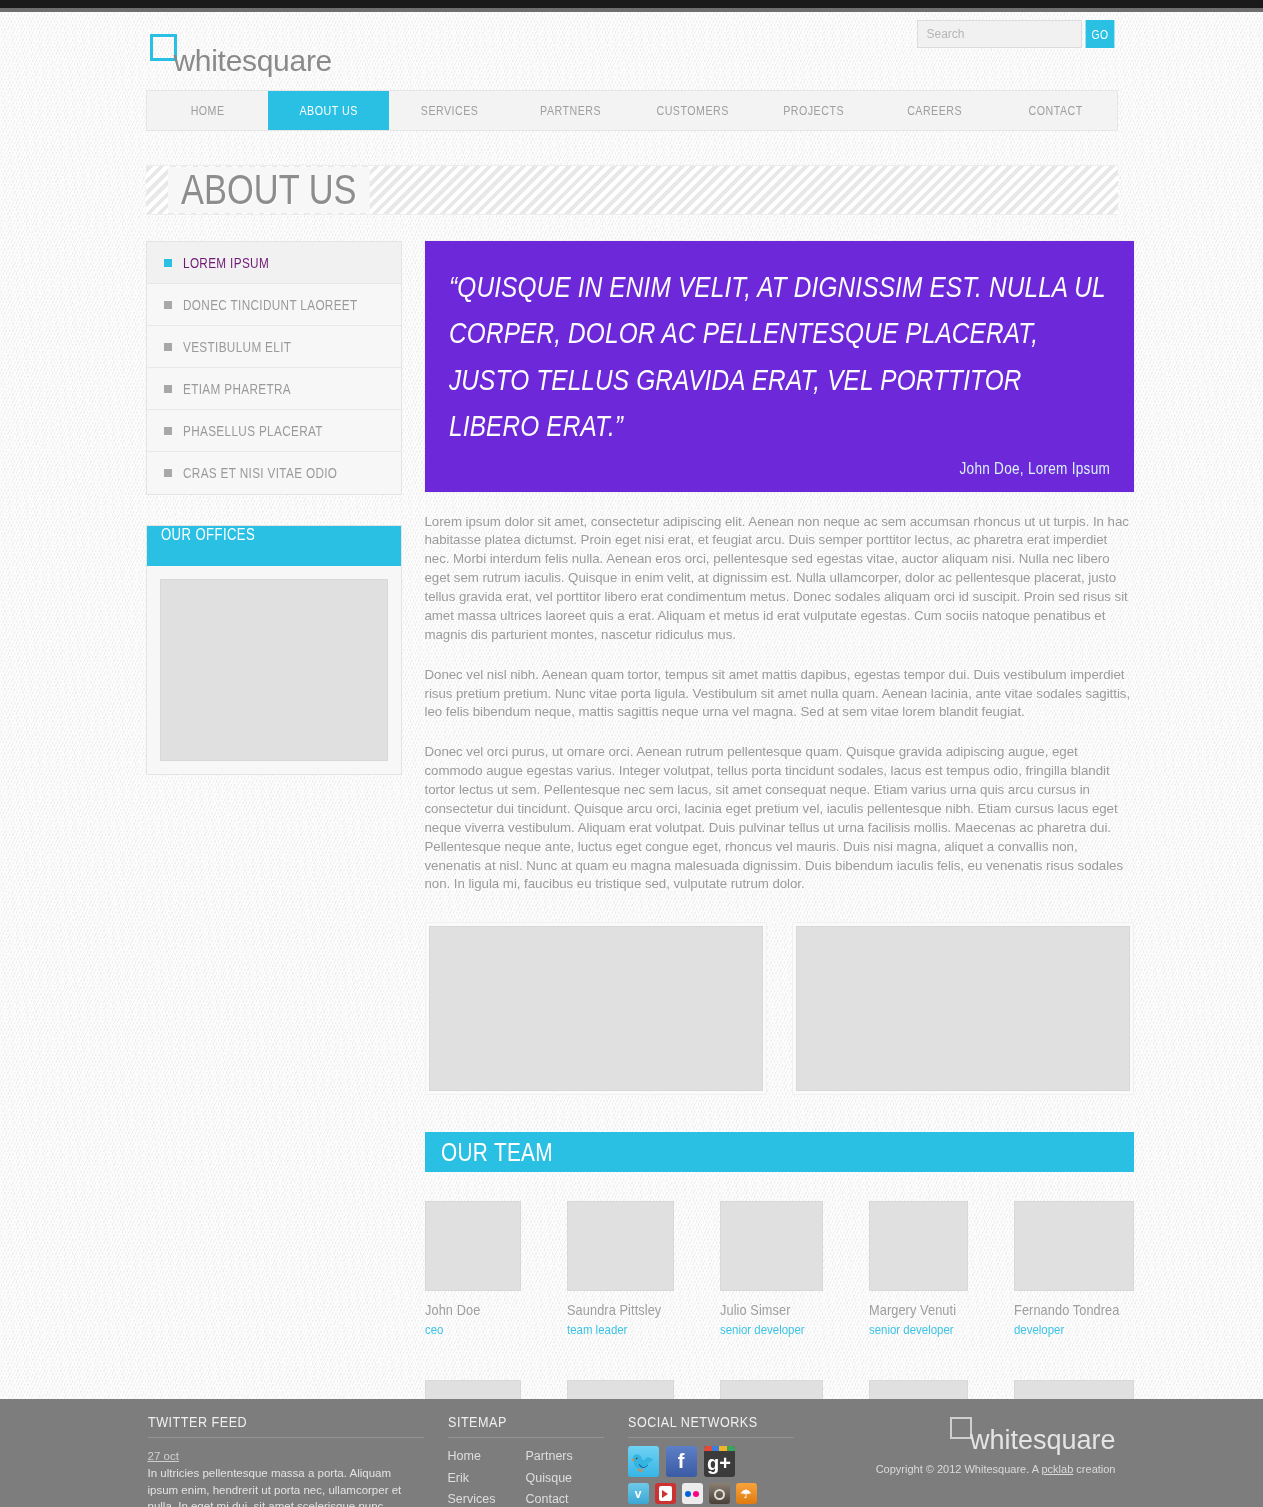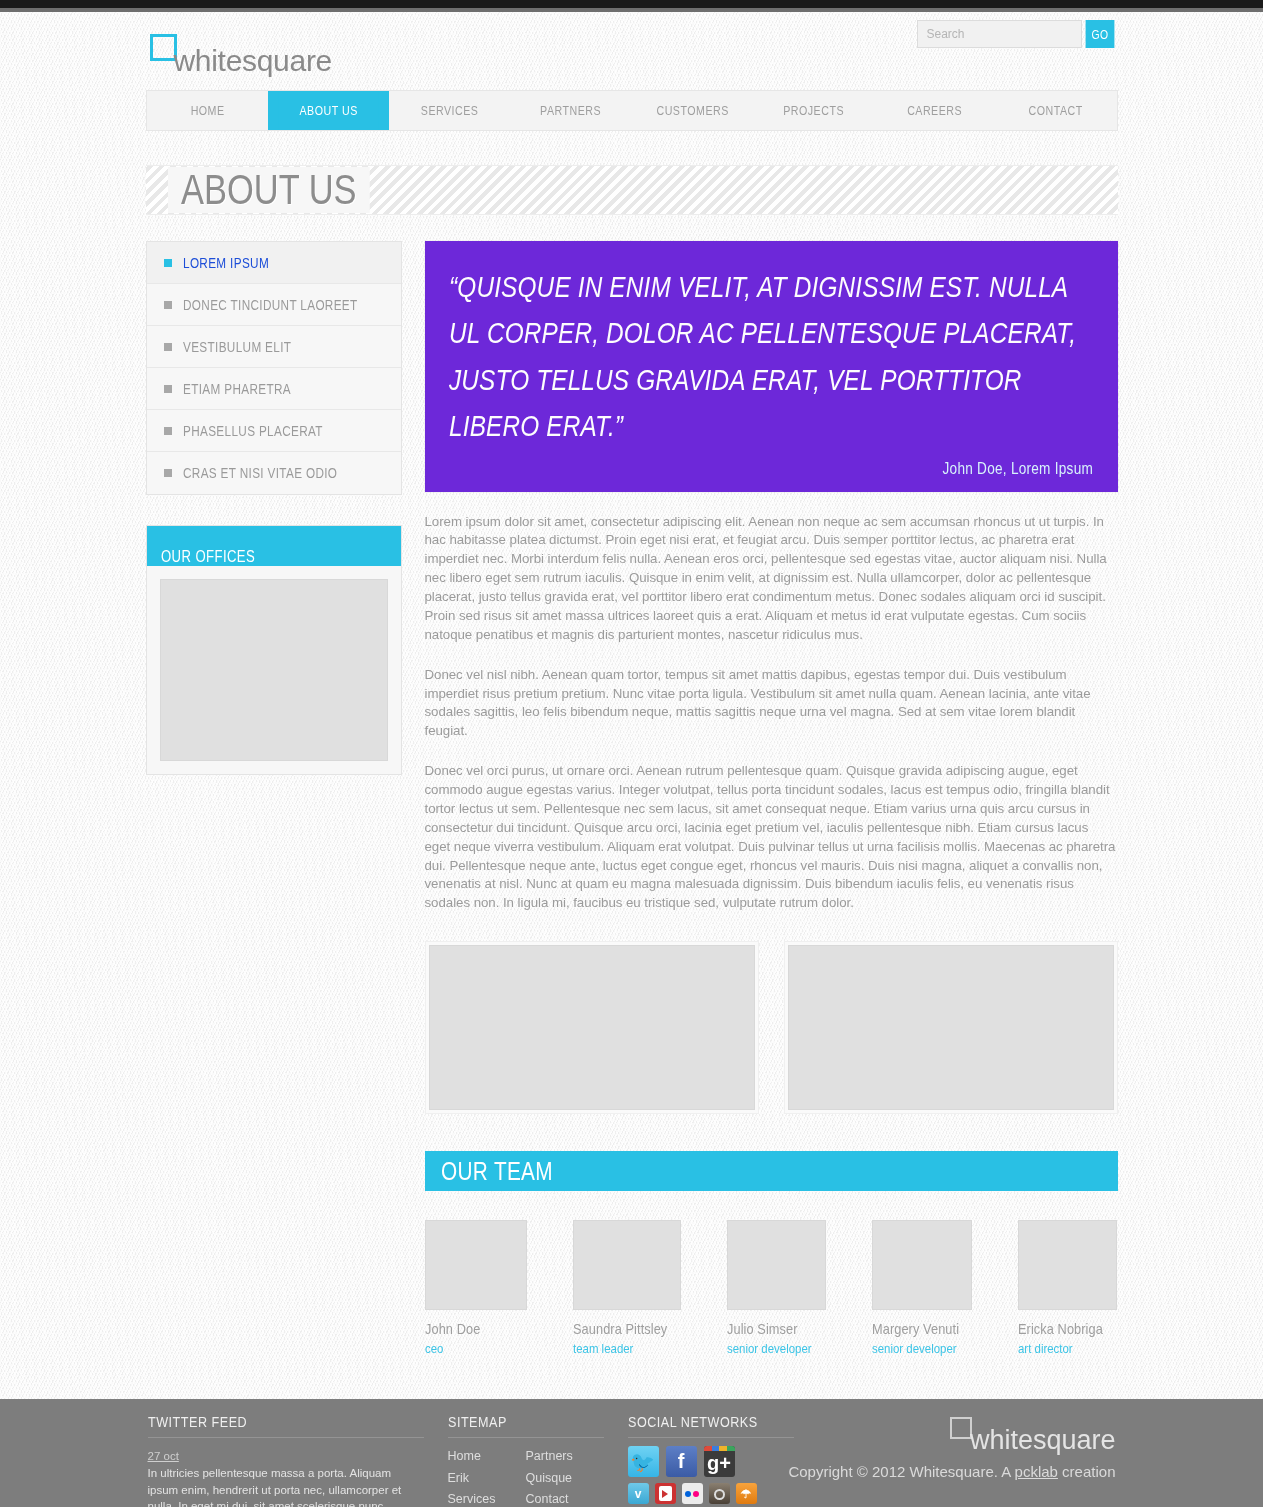--- a/index.html
+++ b/index.html
@@ -141,34 +141,34 @@
     letter-spacing: 0.4px;
     color: #9a9a9a;
   }
   .side-item:last-child { border-bottom: none; }
   .side-item .bullet {
     width: 8px; height: 8px;
     background: #a8a8a8;
     margin-right: 11px;
     flex: none;
   }
-  .side-item.active { background: #f1f1f1; color: #1d4ed8; }
+  .side-item.active { background: #f1f1f1; color: #701a75; }
   .side-item.active .bullet { background: #29c0e4; }
   .side-item .lbl { transform: scaleX(0.84); transform-origin: left center; white-space: nowrap; }
 
   .offices {
     margin-top: 30px;
     border: 1px solid #e4e4e4;
     background: #f7f7f7;
   }
   .offices-hd {
     background: #29c0e4;
     color: #fff;
     height: 40px;
-    display: flex; align-items: flex-end;
+    display: flex; align-items: flex-start;
     padding-left: 14px;
     font-size: 16px;
     letter-spacing: 0.5px;
   }
   .offices-hd span { transform: scaleX(0.82); transform-origin: left center; }
   .offices-body { padding: 13px; }
   .ph {
     background: #e0e0e0;
     border: 1px solid #d8d8d8;
   }
@@ -341,21 +341,21 @@
     border-left: 6px solid #cc3232; border-top: 4px solid transparent; border-bottom: 4px solid transparent;
   }
   .ig-lens { position: absolute; top: 6px; left: 5px; width: 11px; height: 11px; border-radius: 50%; border: 2px solid #ddd; }
 
   .footer-logo {
     position: absolute; right: 6px; top: 16px; text-align: right;
   }
   .flogo-line { display: flex; align-items: flex-start; justify-content: flex-end; }
   .flogo-sq { width: 22px; height: 22px; border: 2px solid #cfcfcf; margin-top: 2px; }
   .flogo-text { font-size: 27px; color: #e4e4e4; line-height: 27px; margin-top: 12px; margin-left: -2px; }
-  .copyright { font-size: 15px; color: #dadada; margin-top: 9px; }
+  .copyright { font-size: 11px; color: #dadada; margin-top: 9px; }
   .copyright a { color: #dadada; text-decoration: underline; }
 </style>
 </head>
 <body>
 
 <div class="topbar-dark"></div>
 <div class="topbar-gray"></div>
 
 <div class="wrap">
 
@@ -480,20 +480,25 @@
         </div>
         <div class="team-card">
           <div class="ph team-ph"></div>
           <div class="team-name">Julio Simser</div>
           <div class="team-role">senior developer</div>
         </div>
         <div class="team-card">
           <div class="ph team-ph"></div>
           <div class="team-name">Margery Venuti</div>
           <div class="team-role">senior developer</div>
+        </div>
+        <div class="team-card">
+          <div class="ph team-ph"></div>
+          <div class="team-name">Fernando Tondrea</div>
+          <div class="team-role">developer</div>
         </div>
         <div class="team-card">
           <div class="ph team-ph"></div>
           <div class="team-name">Ericka Nobriga</div>
           <div class="team-role">art director</div>
         </div>
         <div class="team-card">
           <div class="ph team-ph"></div>
           <div class="team-name">Cody Rousselle</div>
           <div class="team-role">senior ui designer</div>

